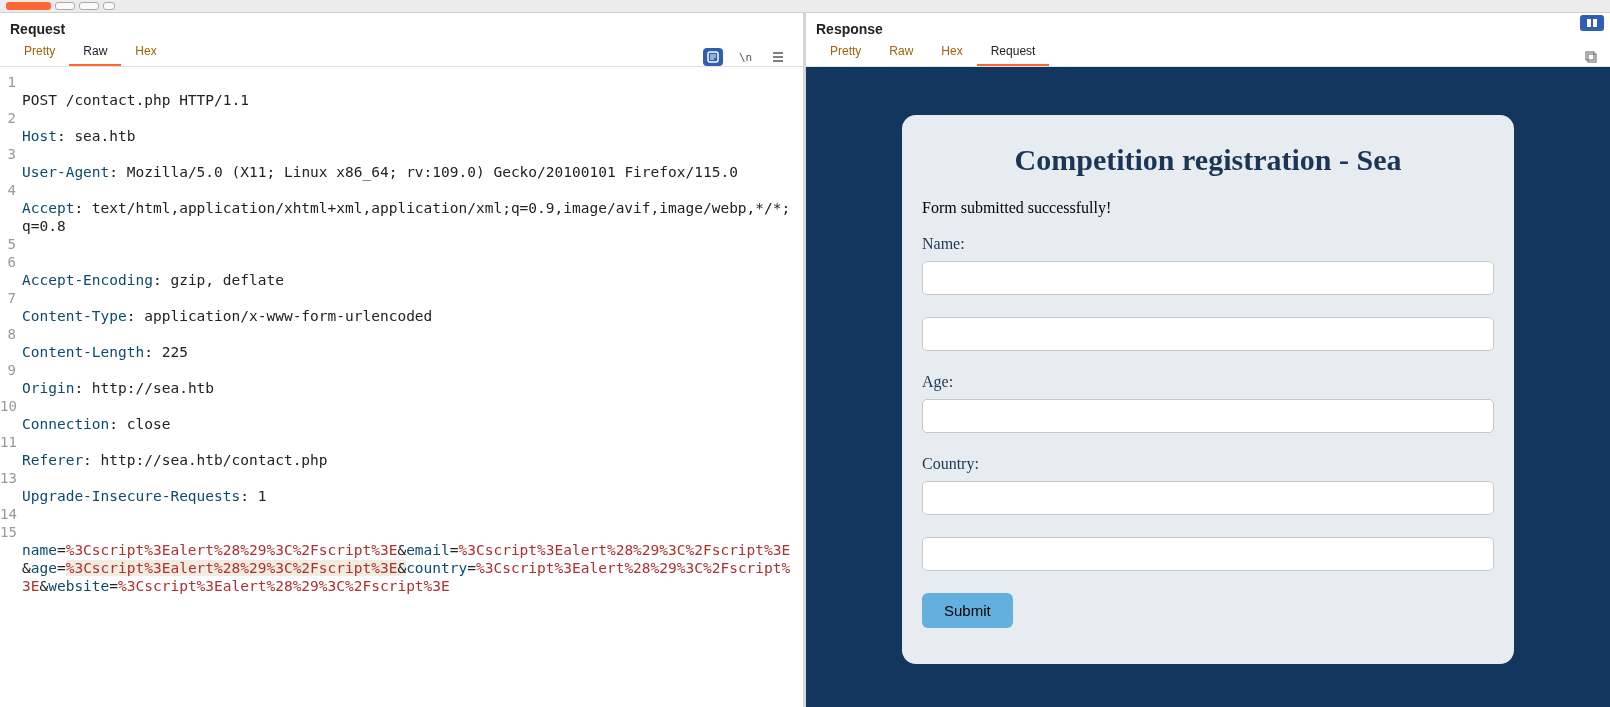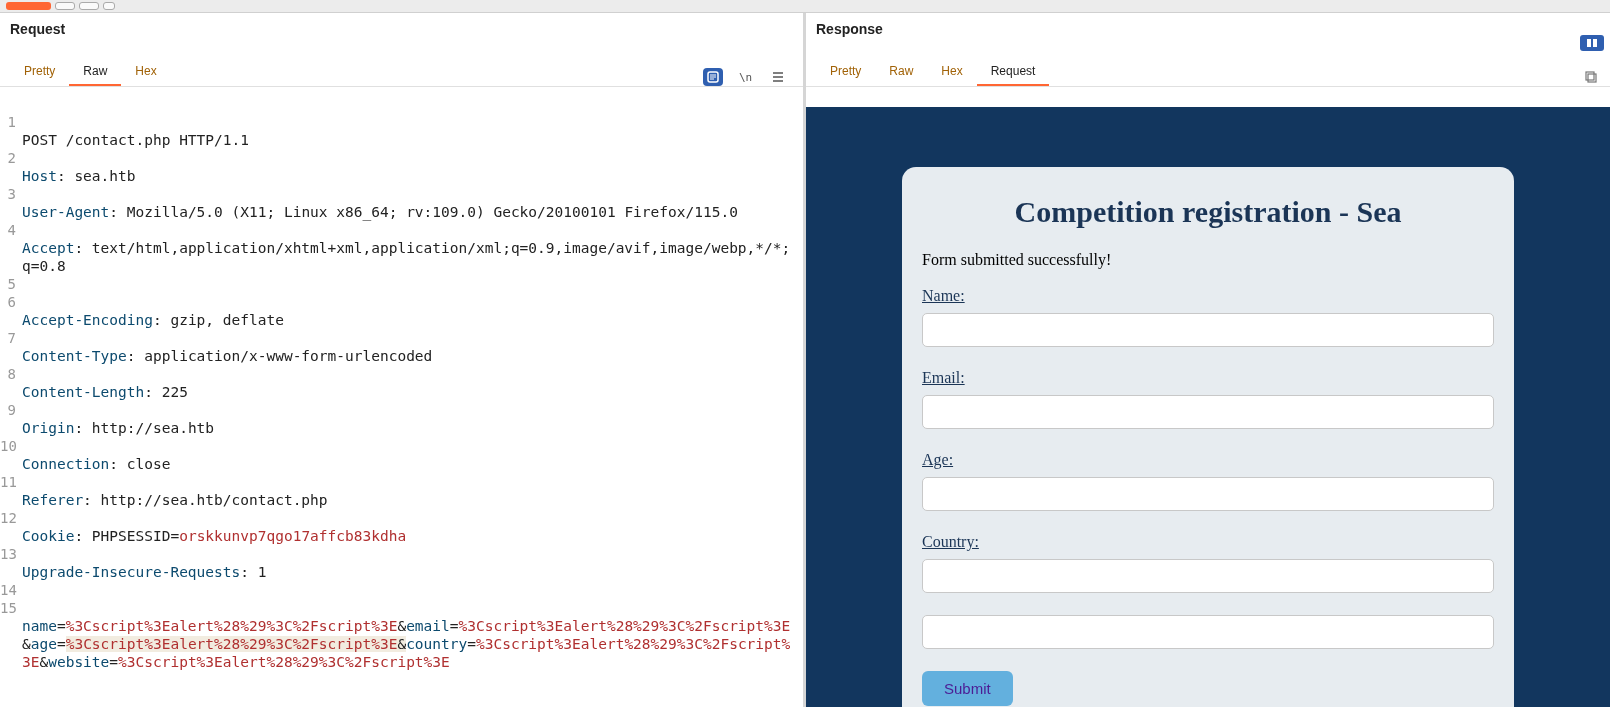--- a/index.html
+++ b/index.html
@@ -35,21 +35,20 @@
     }
     .split {
       display: flex;
       height: calc(100% - 13px);
     }
     .panel {
       display: flex;
       flex-direction: column;
       background: #fff;
       position: relative;
-      gap: 20px;
     }
     .panel-left {
       width: 806px;
       border-right: 3px solid #d5d5d5;
     }
     .panel-right {
       flex: 1;
     }
     .panel-header {
       font-weight: bold;
@@ -162,24 +161,24 @@
       background: #f2ece0;
     }
     .render-body {
       flex: 1;
       background: #12365e;
       overflow: auto;
       padding: 48px 0 30px 0;
     }
     .form-card {
       width: 612px;
-      margin: 12px auto;
+      margin: 0 auto;
       background: #e7ecf0;
       border-radius: 14px;
-      padding: 28px 20px 28px 20px;
+      padding: 28px 20px 36px 20px;
     }
     .form-title {
       text-align: center;
       font-family: Georgia, "Times New Roman", serif;
       font-size: 30px;
       font-weight: bold;
       color: #1b3556;
       margin-bottom: 22px;
     }
     .form-success {
@@ -190,34 +189,33 @@
     }
     .form-group {
       margin-bottom: 22px;
     }
     .form-label {
       font-family: Georgia, serif;
       font-size: 16px;
       color: #1b3556;
       display: block;
       margin-bottom: 8px;
-      text-decoration: underline;
     }
     .form-input {
       width: 100%;
       height: 34px;
       border: 1px solid #c8c8c8;
       border-radius: 5px;
       background: #fff;
       padding: 0 10px;
       font-size: 14px;
     }
     .submit-btn {
       background: #63b0de;
-      color: #4c1d95;
+      color: #000000;
       border: none;
       border-radius: 6px;
       padding: 9px 22px;
       font-size: 15px;
       cursor: pointer;
     }
     svg { display: block; }
   </style>
 </head>
 <body>
@@ -299,24 +297,20 @@
         </div>
         <div class="line">
           <div class="gutter">10</div>
           <div class="code"><span class="tok-key">Connection</span><span class="tok-punct">: </span><span class="">close</span></div>
         </div>
         <div class="line">
           <div class="gutter">11</div>
           <div class="code"><span class="tok-key">Referer</span><span class="tok-punct">: </span><span class="">http://sea.htb/contact.php</span></div>
         </div>
         <div class="line">
-          <div class="gutter">12</div>
-          <div class="code"><span class="tok-key">Cookie</span><span class="tok-punct">: </span><span class="">PHPSESSID=</span><span class="tok-val">orskkunvp7qgo17affcb83kdha</span></div>
-        </div>
-        <div class="line">
           <div class="gutter">13</div>
           <div class="code"><span class="tok-key">Upgrade-Insecure-Requests</span><span class="tok-punct">: </span><span class="">1</span></div>
         </div>
         <div class="line">
           <div class="gutter">14</div>
           <div class="code"><span class=""></span></div>
         </div>
         <div class="line">
           <div class="gutter">15</div>
           <div class="code"><span class="tok-key">name</span><span class="tok-punct">=</span><span class="tok-val">%3Cscript%3Ealert%28%29%3C%2Fscript%3E</span><span class="tok-punct">&amp;</span><span class="tok-key">email</span><span class="tok-punct">=</span><span class="tok-val">%3Cscript%3Ealert%28%29%3C%2Fscript%3E</span><span class="tok-punct">&amp;</span><span class="tok-key">age</span><span class="tok-punct">=</span><span class="tok-val body-highlight">%3Cscript%3Ealert%28%29%3C%2Fscript%3E</span><span class="tok-punct body-highlight">&amp;</span><span class="tok-key">country</span><span class="tok-punct">=</span><span class="tok-val">%3Cscript%3Ealert%28%29%3C%2Fscript%3E</span><span class="tok-punct">&amp;</span><span class="tok-key">website</span><span class="tok-punct">=</span><span class="tok-val">%3Cscript%3Ealert%28%29%3C%2Fscript%3E</span></div>
@@ -345,21 +339,20 @@
     <div class="render-body">
       <div class="form-card">
         <div class="form-title">Competition registration - Sea</div>
         <div class="form-success">Form submitted successfully!</div>
 
         <div class="form-group">
           <label class="form-label">Name:</label>
           <input class="form-input" type="text" style="">
         </div>
         <div class="form-group">
-          <label class="form-label">Email:</label>
           <input class="form-input" type="text" style="">
         </div>
         <div class="form-group">
           <label class="form-label">Age:</label>
           <input class="form-input" type="text" style="">
         </div>
         <div class="form-group">
           <label class="form-label">Country:</label>
           <input class="form-input" type="text" style="">
         </div>

